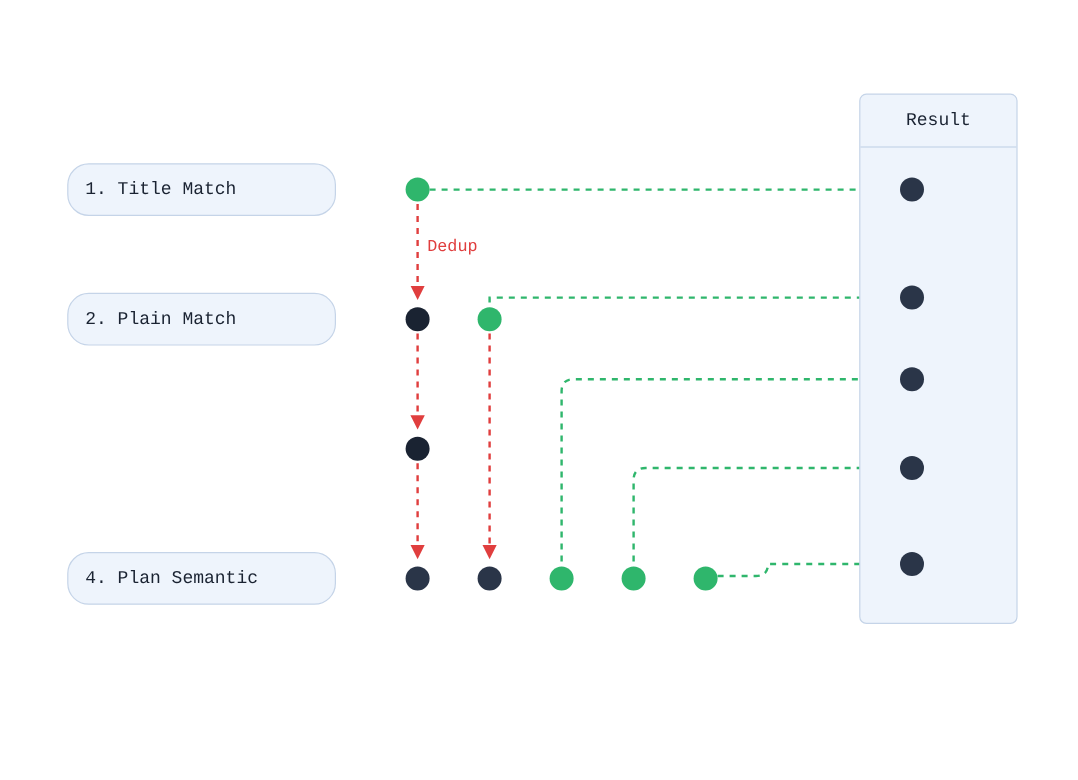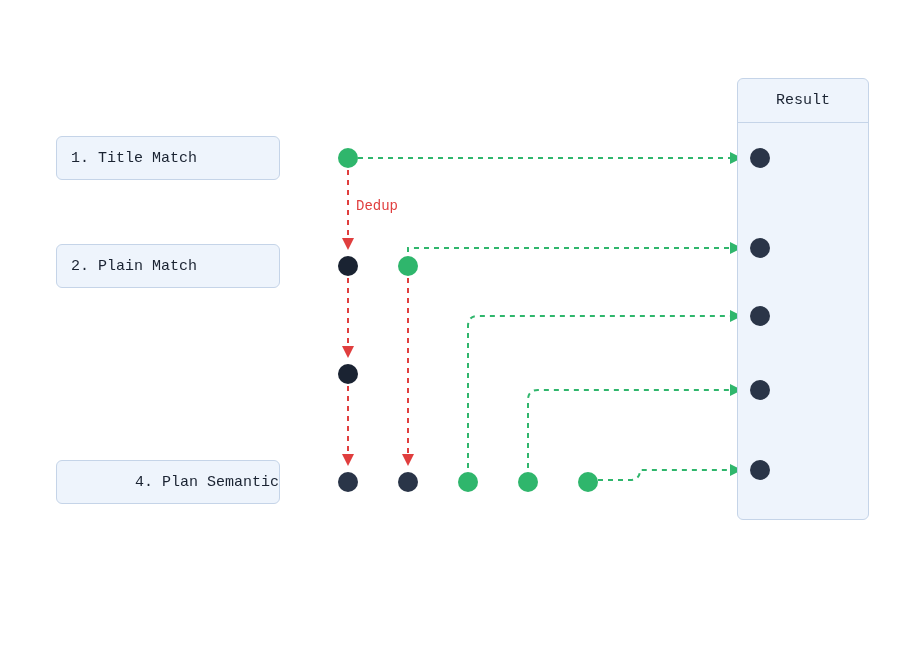--- a/index.html
+++ b/index.html
@@ -18,21 +18,21 @@
       position: relative;
       width: 100%;
       height: 100%;
     }
     .stage-box {
       position: absolute;
       width: 224px;
       height: 44px;
       background: #eef4fc;
       border: 1px solid #c5d4e8;
-      border-radius: 6px;
+      border-radius: 18px;
       display: flex;
       align-items: center;
       padding-left: 14px;
       font-size: 15px;
       color: #1a2332;
       font-family: 'Courier New', monospace;
     }
     .result-box {
       position: absolute;
       width: 132px;
@@ -116,25 +116,25 @@
 
     <path d="M 408 278 L 408 466" stroke="#e03e3e" stroke-width="2" stroke-dasharray="5,5" fill="none" marker-end="url(#arrow-red)"></path>
   </svg>
 
   <div class="stage-box" style="left:56px; top:136px;">
     <span>1. Title Match</span>
   </div>
   <div class="stage-box" style="left:56px; top:244px;text-align:right;">
     <span>2. Plain Match</span>
   </div>
-  <div class="stage-box" style="left:56px; top:460px;justify-content:flex-end;">
+  <div class="stage-box" style="left:56px; top:460px;">
     <span>4. Plan Semantic</span>
   </div>
 
-  <div class="result-box" style="left:716px; top:78px;margin-left:21px;">
+  <div class="result-box" style="left:716px; top:78px;">
     <div class="result-header">
       <span>Result</span>
     </div>
     <div class="result-body"></div>
   </div>
 
   <div class="label-dedup" style="left:356px; top:198px;">
     <span>Dedup</span>
   </div>
 

